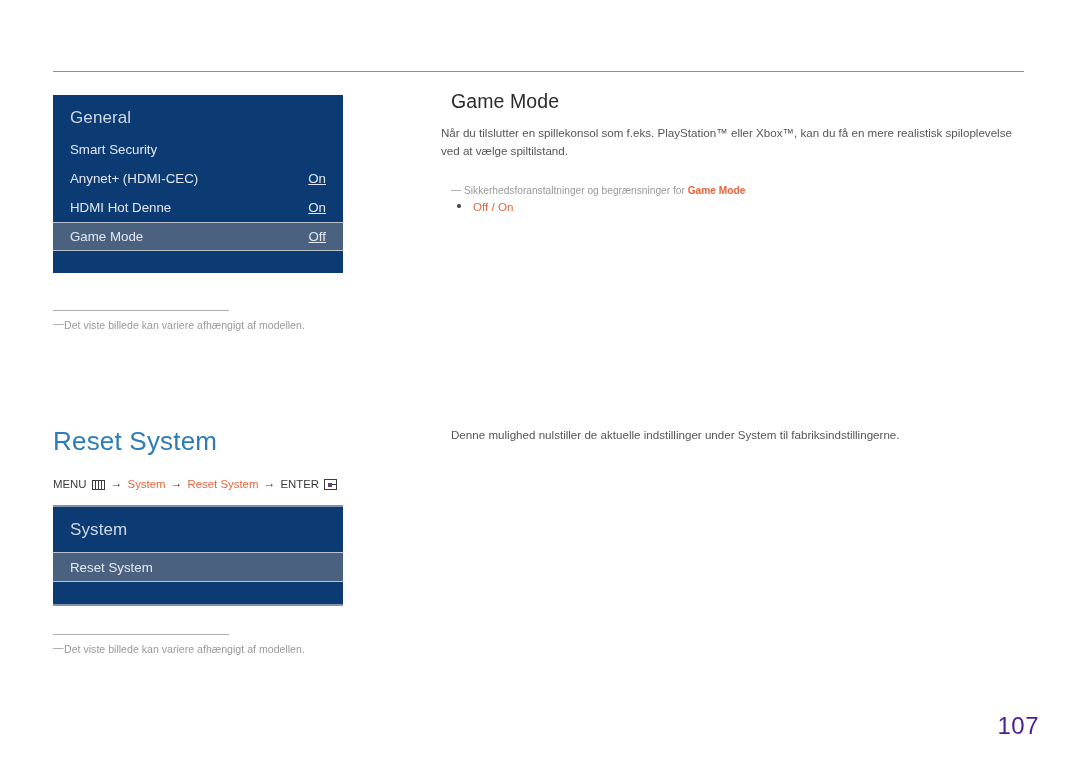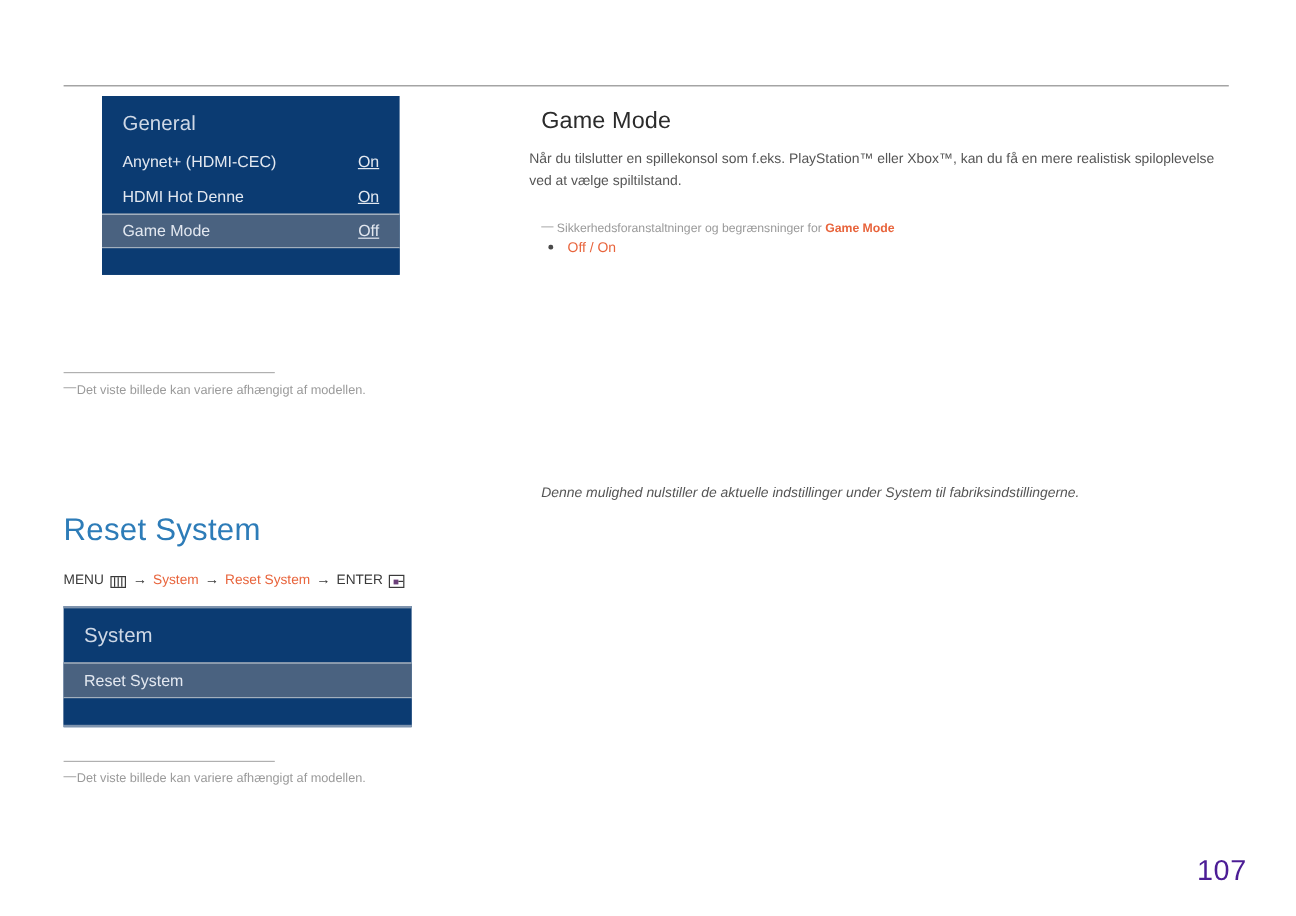--- a/index.html
+++ b/index.html
@@ -64,23 +64,22 @@
     background: #0b3b72;
   }
   .osd-sep {
     height: 2px;
     background: #7e93ad;
   }
 
   
   #osd-general {
     left: 53px;
-    top: 80px;
-    width: 248px;
-    margin-left: 32px;
+    top: 95px;
+    width: 290px;
   }
   #osd-general .osd-title { padding-top: 13px; padding-bottom: 7px; }
   #osd-general .osd-row { height: 29px; }
 
   
   #osd-system {
     left: 53px;
     top: 505px;
     width: 290px;
     border-top: 2px solid #7e93ad;
@@ -138,23 +137,22 @@
     line-height: 1.55;
     color: #555555;
   }
   #p-gamemode {
     left: 441px;
     top: 124px;
     width: 572px;
   }
   #p-resetsystem {
     left: 451px;
-    top: 402px;
+    top: 426px;
     width: 572px;
-    font-style: italic;
   }
 
   
   .bullets {
     position: absolute;
     left: 451px;
     top: 161px;
     width: 572px;
     font-size: 11.6px;
   }
@@ -270,20 +268,24 @@
   }
 </style>
 </head>
 <body>
 
 <div class="top-rule"></div>
 
 <div class="osd" id="osd-general">
   <div class="osd-title">General</div>
 
+  <div class="osd-row">
+    <span>Smart Security</span>
+    <span class="val"></span>
+  </div>
 
   <div class="osd-row">
     <span>Anynet+ (HDMI-CEC)</span>
     <span class="val">On</span>
   </div>
 
   <div class="osd-row">
     <span>HDMI Hot Denne</span>
     <span class="val">On</span>
   </div>

